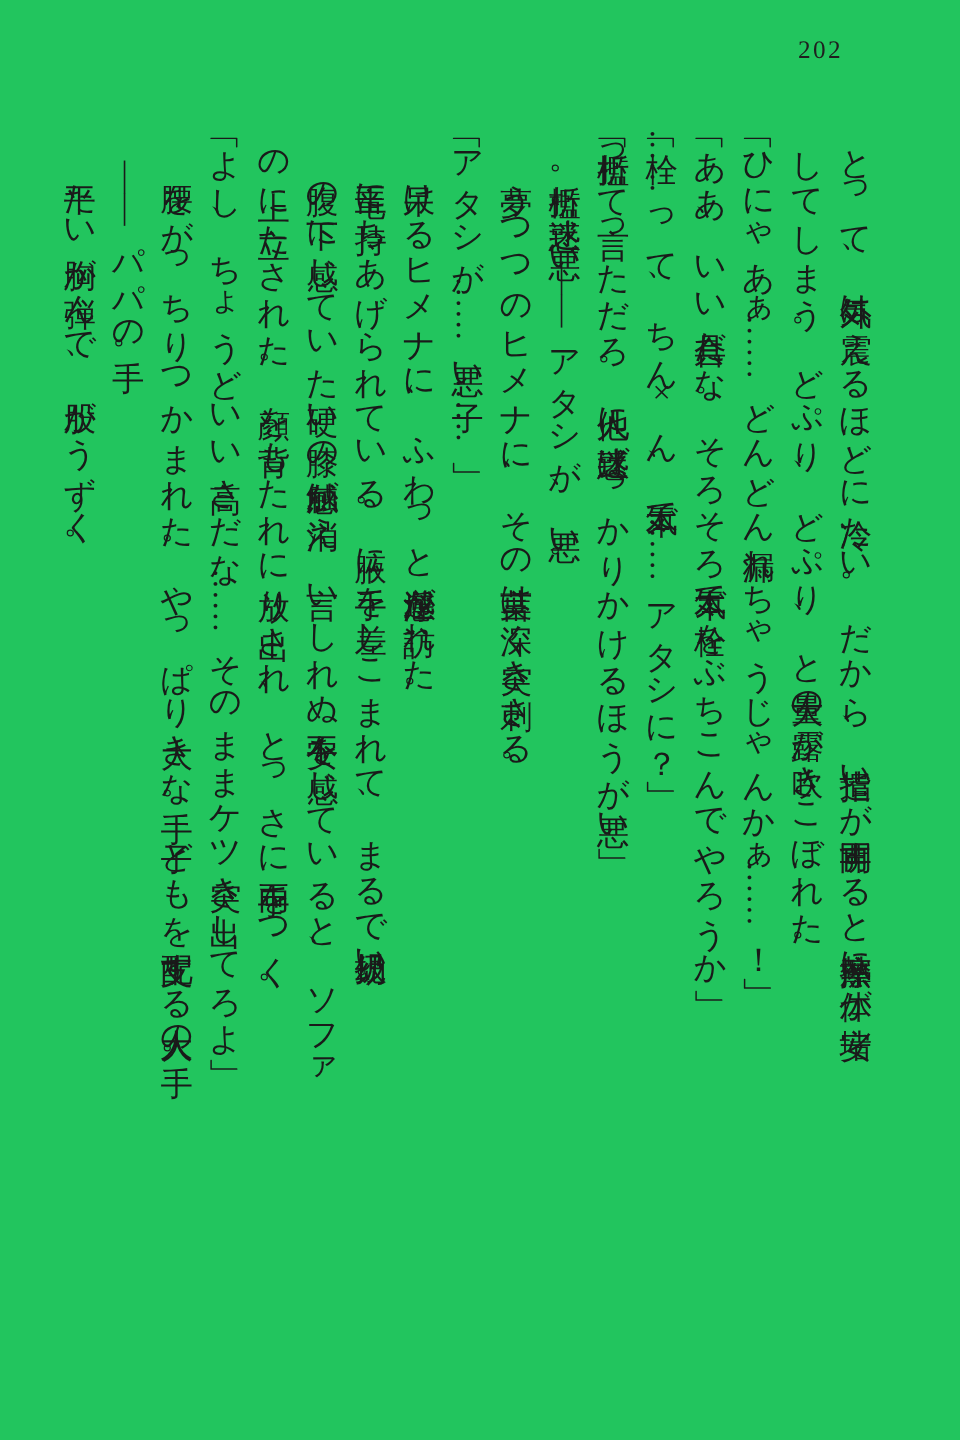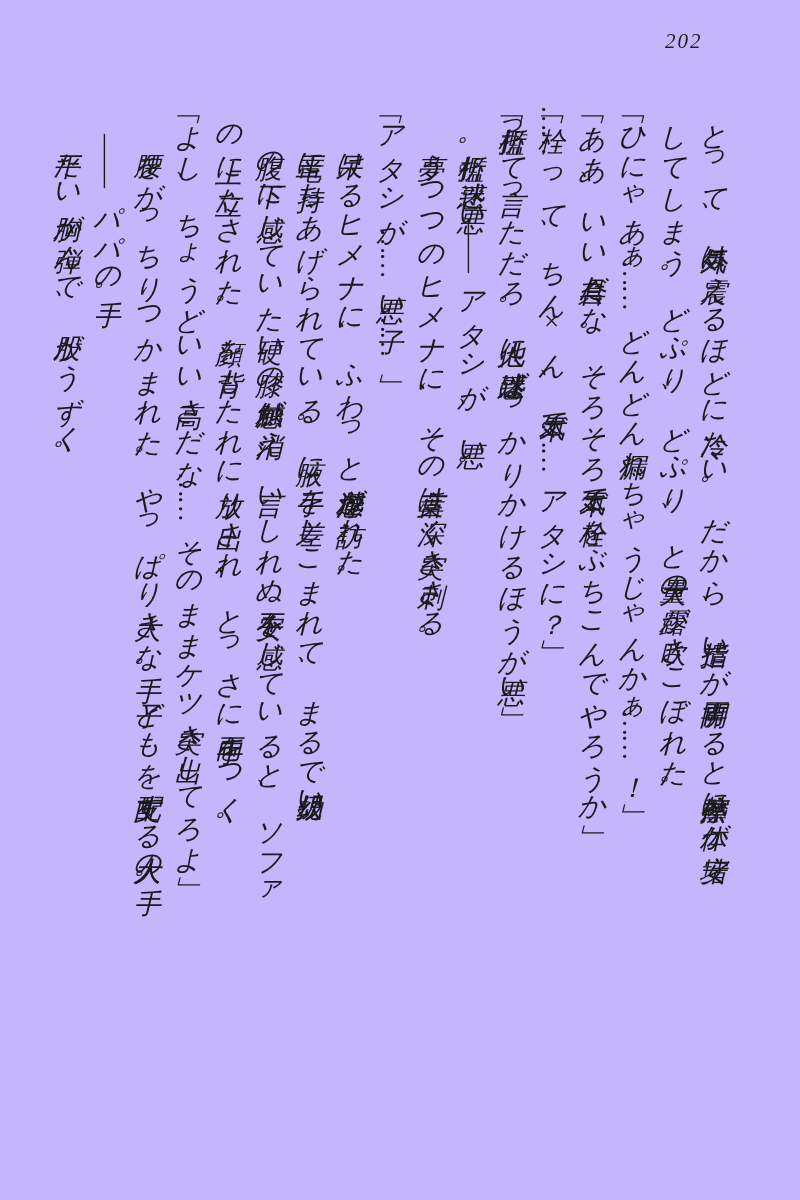--- a/index.html
+++ b/index.html
@@ -43,21 +43,21 @@
     padding: 0;
     text-align: start;
   }
   .text-block p.indent {
     text-indent: 1em;
   }
 </style>
 </head>
 <body style="background: rgb(252, 252, 250);">
 
-<div class="page" style="background: #c4b5fd; color: rgb(26, 26, 26); font-style: italic;">
+<div class="page" style="background: #22c55e; color: rgb(26, 26, 26);">
   <div class="page-number">202</div>
   <div class="text-block">
       <p>とって、外気は震えるほどに冷たい。だから、指遣いが再開すると摩擦熱に体が安堵</p>
       <p>してしまう。どぷり、どぷり、と大量の露が吹きこぼれた。</p>
       <p>「ひにゃあぁ……どんどん漏れちゃうじゃんかぁ……！」</p>
       <p>「ああ、いい具合だな。そろそろ本気で栓をぶちこんでやろうか」</p>
       <p>「栓……って、ちん×ん、本気で……アタシに？」</p>
       <p>「折檻って言っただろ。他人に迷惑ばっかりかけるほうが悪い」</p>
       <p class="indent">折檻。迷惑。悪い――アタシが、悪い。</p>
       <p class="indent">夢うつつのヒメナに、その言葉は深く突き刺さる。</p>

